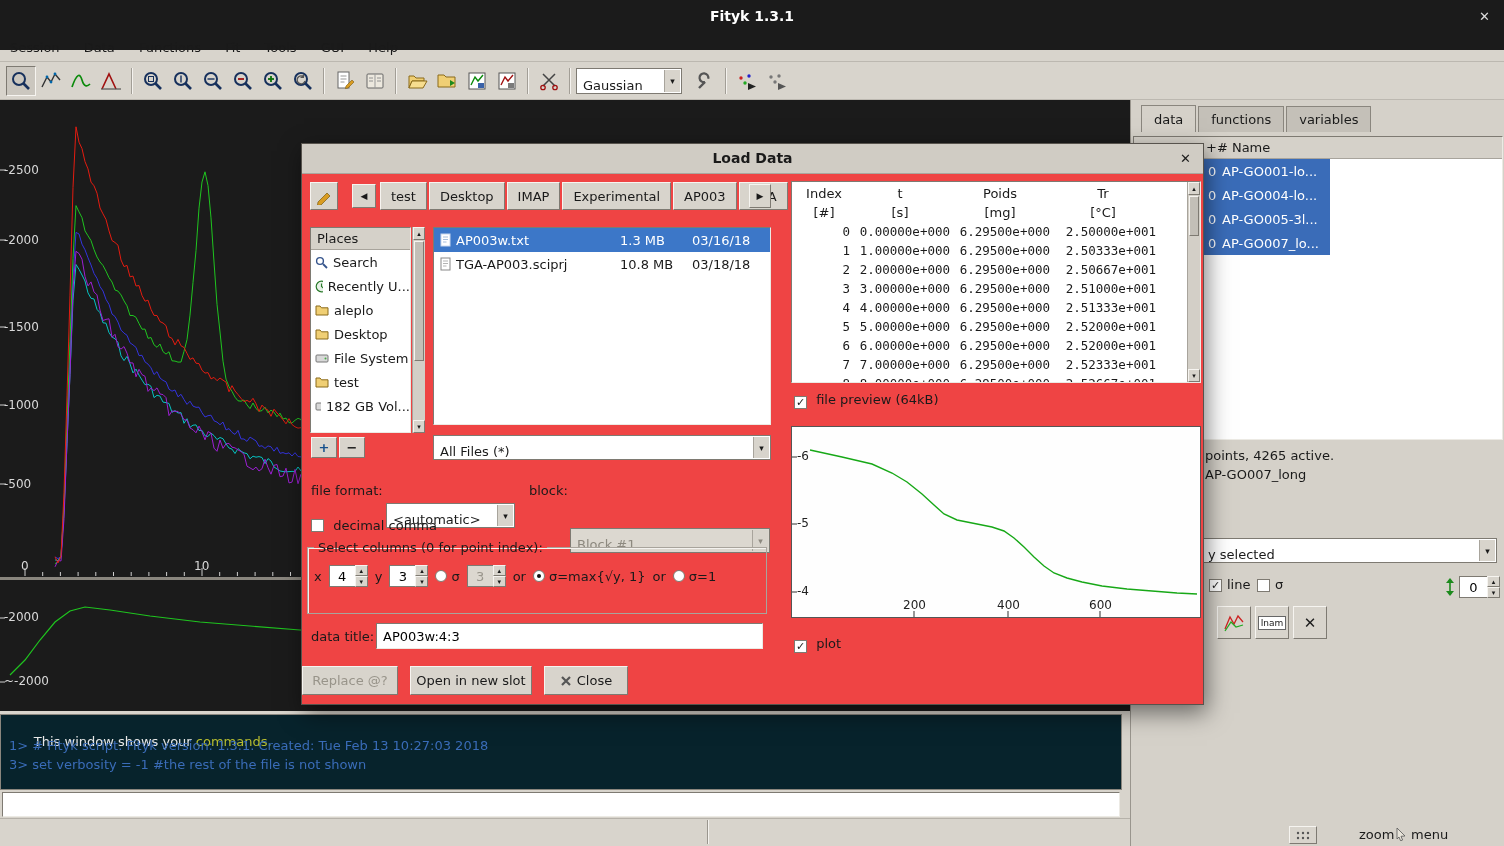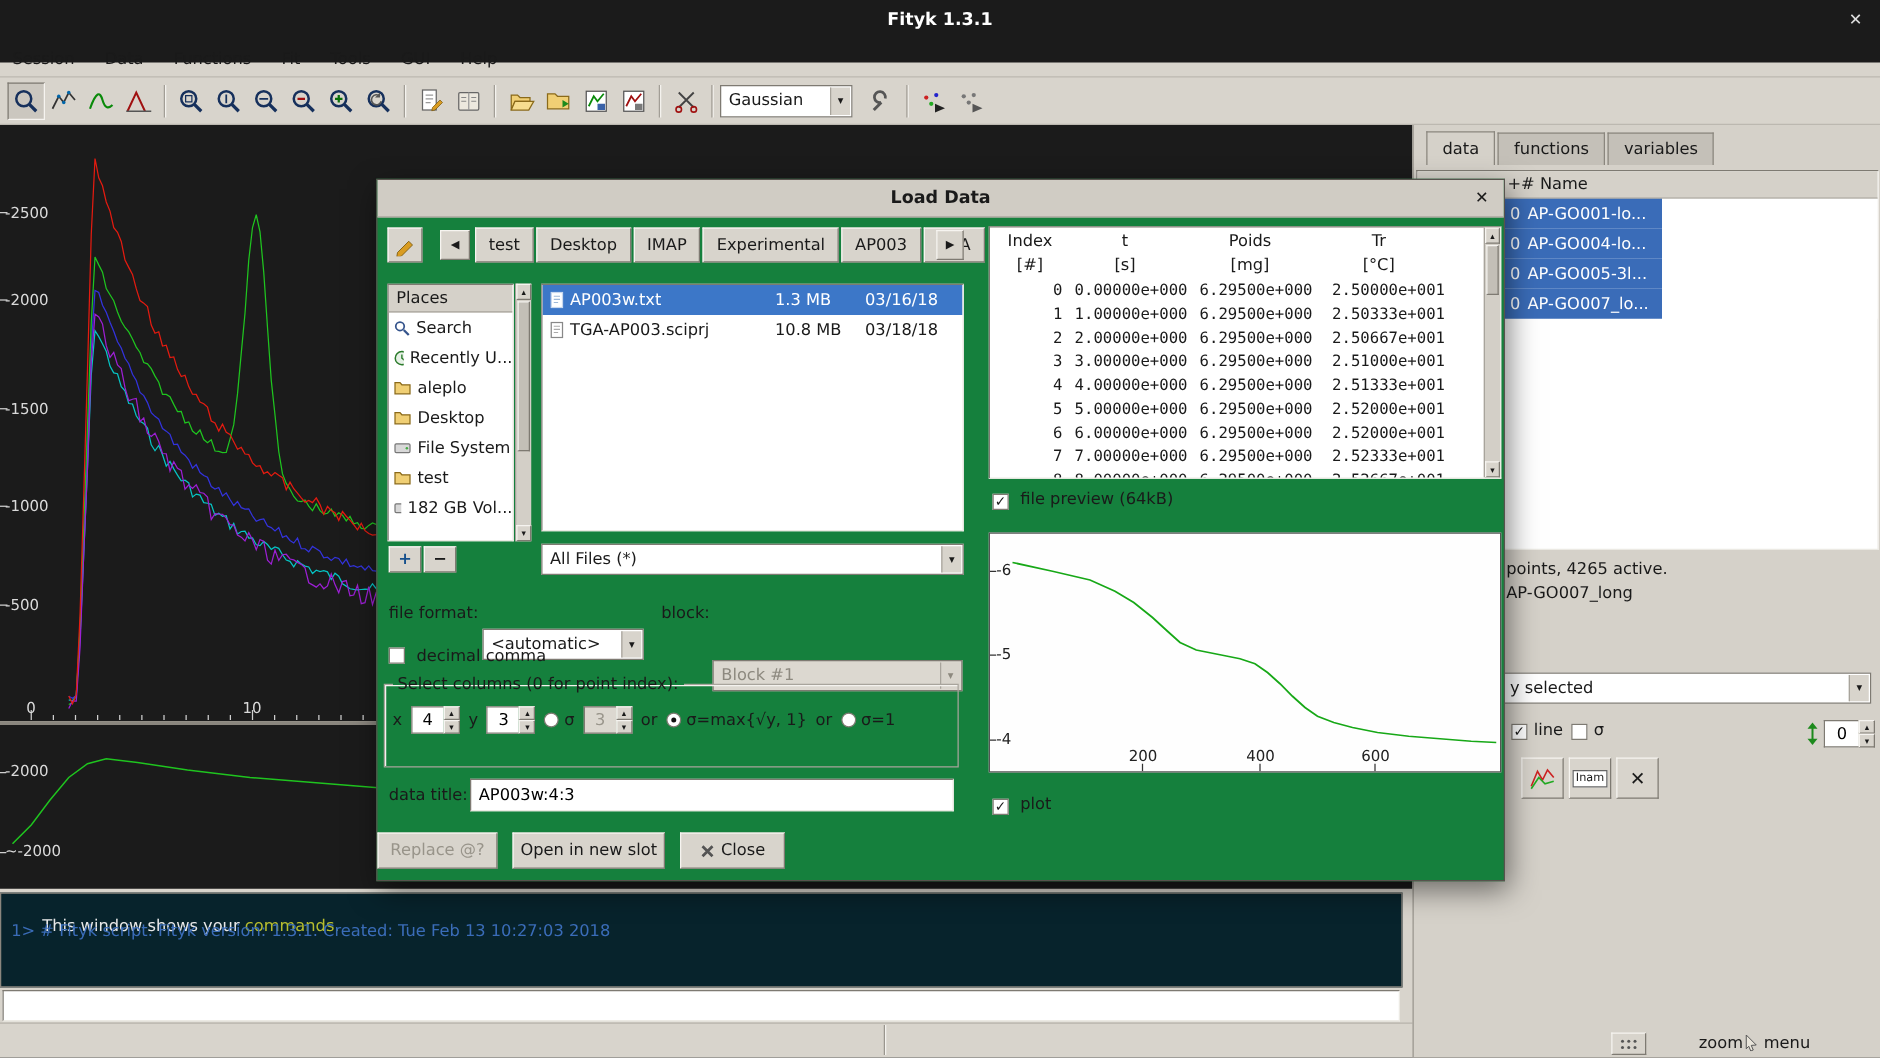--- a/index.html
+++ b/index.html
@@ -15,21 +15,21 @@
   .btn.disabled{color:#98948a;}
   .tbtn{width:30px;height:30px;display:flex;align-items:center;justify-content:center;border:1px solid transparent;}
   .tbtn.pressed{background:#cbc7bf;border:1px solid;border-color:#7e7a72 #f6f4f0 #f6f4f0 #7e7a72;}
   .sep{width:2px;height:26px;border-left:1px solid #a29e96;border-right:1px solid #f4f2ee;margin:0 5px;}
   .mitem{padding:7px 10px;display:inline-block;}
   .cb{display:inline-block;width:13px;height:13px;background:#fff;border:1px solid #7e7a72;
       font-size:11px;line-height:11px;text-align:center;font-weight:bold;vertical-align:-2px;}
   .radio{display:inline-block;width:12px;height:12px;border-radius:50%;background:#fff;border:1px solid #7e7a72;
       position:relative;vertical-align:-2px;}
   .radio.on::after{content:"";position:absolute;left:3px;top:3px;width:4px;height:4px;border-radius:50%;background:#111;}
-  .combo{background:#fff;border:1px solid #7e7a72;display:flex;align-items:center;position:relative;padding-left:6px;overflow:hidden;}
+  .combo{background:#fff;border:1px solid #7e7a72;display:flex;align-items:flex-end;position:relative;padding-left:6px;overflow:hidden;}
   .combo .arrowbtn{position:absolute;right:1px;top:1px;bottom:1px;width:16px;background:#d8d4cc;
       border-left:1px solid #a8a49c;display:flex;align-items:center;justify-content:center;font-size:9px;}
   .combo.disabled{background:#dcd8d0;color:#8d897f;}
   .spin{display:inline-flex;height:22px;}
   .spinval{width:26px;height:22px;border:1px solid #7e7a72;border-right:none;text-align:center;
       font:13px "DejaVu Sans",sans-serif;padding:0;background:#fff;}
   .spinbtns{display:flex;flex-direction:column;}
   .sb{width:13px;height:11px;font-size:7px;line-height:10px;text-align:center;background:#d8d4cc;
       border:1px solid;border-color:#f6f4f0 #7e7a72 #7e7a72 #f6f4f0;cursor:default;}
   .spin.dis .spinval{background:#dcd8d0;color:#9a968c;}
@@ -317,20 +317,21 @@
       </svg>
     <span class="ptick" style="left:4px;top:30px;">-2000</span>
     <span class="ptick" style="left:4px;top:94px;">~-2000</span>
   </div>
 
   <div class="abs" style="left:0;top:714px;width:1122px;height:76px;background:#07232c;border:1px solid #8a867e;">
     <div class="conline" style="top:4px;color:#e8e8e8;">
       <span>This window shows your </span><span style="color:#b7bd2f;">commands.</span>
     </div>
     <div class="conline" style="top:23px;color:#3a6cb8;">1&gt; # Fityk script. Fityk version: 1.3.1. Created: Tue Feb 13 10:27:03 2018</div>
+    <div class="conline" style="top:42px;color:#3a6cb8;">3&gt; set verbosity = -1 #the rest of the file is not shown</div>
   </div>
 
   <input class="abs sunkenw" style="left: 2px; top: 792px; width: 1118px; height: 25px; padding: 2px 6px; font: 13px &quot;DejaVu Sans&quot;, sans-serif;">
 
   <div class="abs" style="left:0;top:818px;width:1504px;height:28px;border-top:1px solid #b6b2aa;"></div>
   <div class="abs" style="left:707px;top:820px;width:2px;height:24px;border-left:1px solid #9a968e;border-right:1px solid #f4f2ee;"></div>
 
   <div class="abs" style="left:1130px;top:100px;width:374px;height:746px;background:#d5d1c9;border-left:1px solid #99958d;">
 
     <div class="abs" style="left:10px;top:5px;height:28px;">
@@ -409,21 +410,21 @@
           <circle cx="12" cy="8" r="1.2" fill="#555"></circle>
         </svg>
     </div>
     <span class="abs" style="left:228px;top:727px;">zoom</span>
     <svg class="abs" style="left:264px;top:727px;" width="12" height="14">
         <path d="M2 1 L10 9 L6 9.3 L7.6 13 L5.6 13.8 L4 10 L2 12 Z" fill="#e8e4da" stroke="#555" stroke-width="0.8"></path>
       </svg>
     <span class="abs" style="left:280px;top:727px;">menu</span>
   </div>
 
-  <div class="abs" style="left:301px;top:143px;width:903px;height:562px;background:#15803d;border:1px solid #57534d;
+  <div class="abs" style="left:301px;top:143px;width:903px;height:562px;background:#ef4444;border:1px solid #57534d;
               box-shadow:3px 8px 22px rgba(0,0,0,.5);z-index:100;">
 
     <div class="abs" style="left:0;top:0;width:100%;height:30px;background:#d0ccc4;border-bottom:1px solid #aaa69e;">
       <div style="text-align:center;line-height:29px;font-weight:bold;font-size:14px;">Load Data</div>
       <span style="position:absolute;right:12px;top:0;line-height:29px;font-size:13px;">✕</span>
     </div>
 
     <div class="btn abs" style="left:8px;top:38px;width:28px;height:28px;">
       <svg width="18" height="18">
           <path d="M3 15 l9-9 3 3 -9 9 -3.6 .6z" fill="#d99c22" stroke="#7a5a10" stroke-width="0.7"></path>

